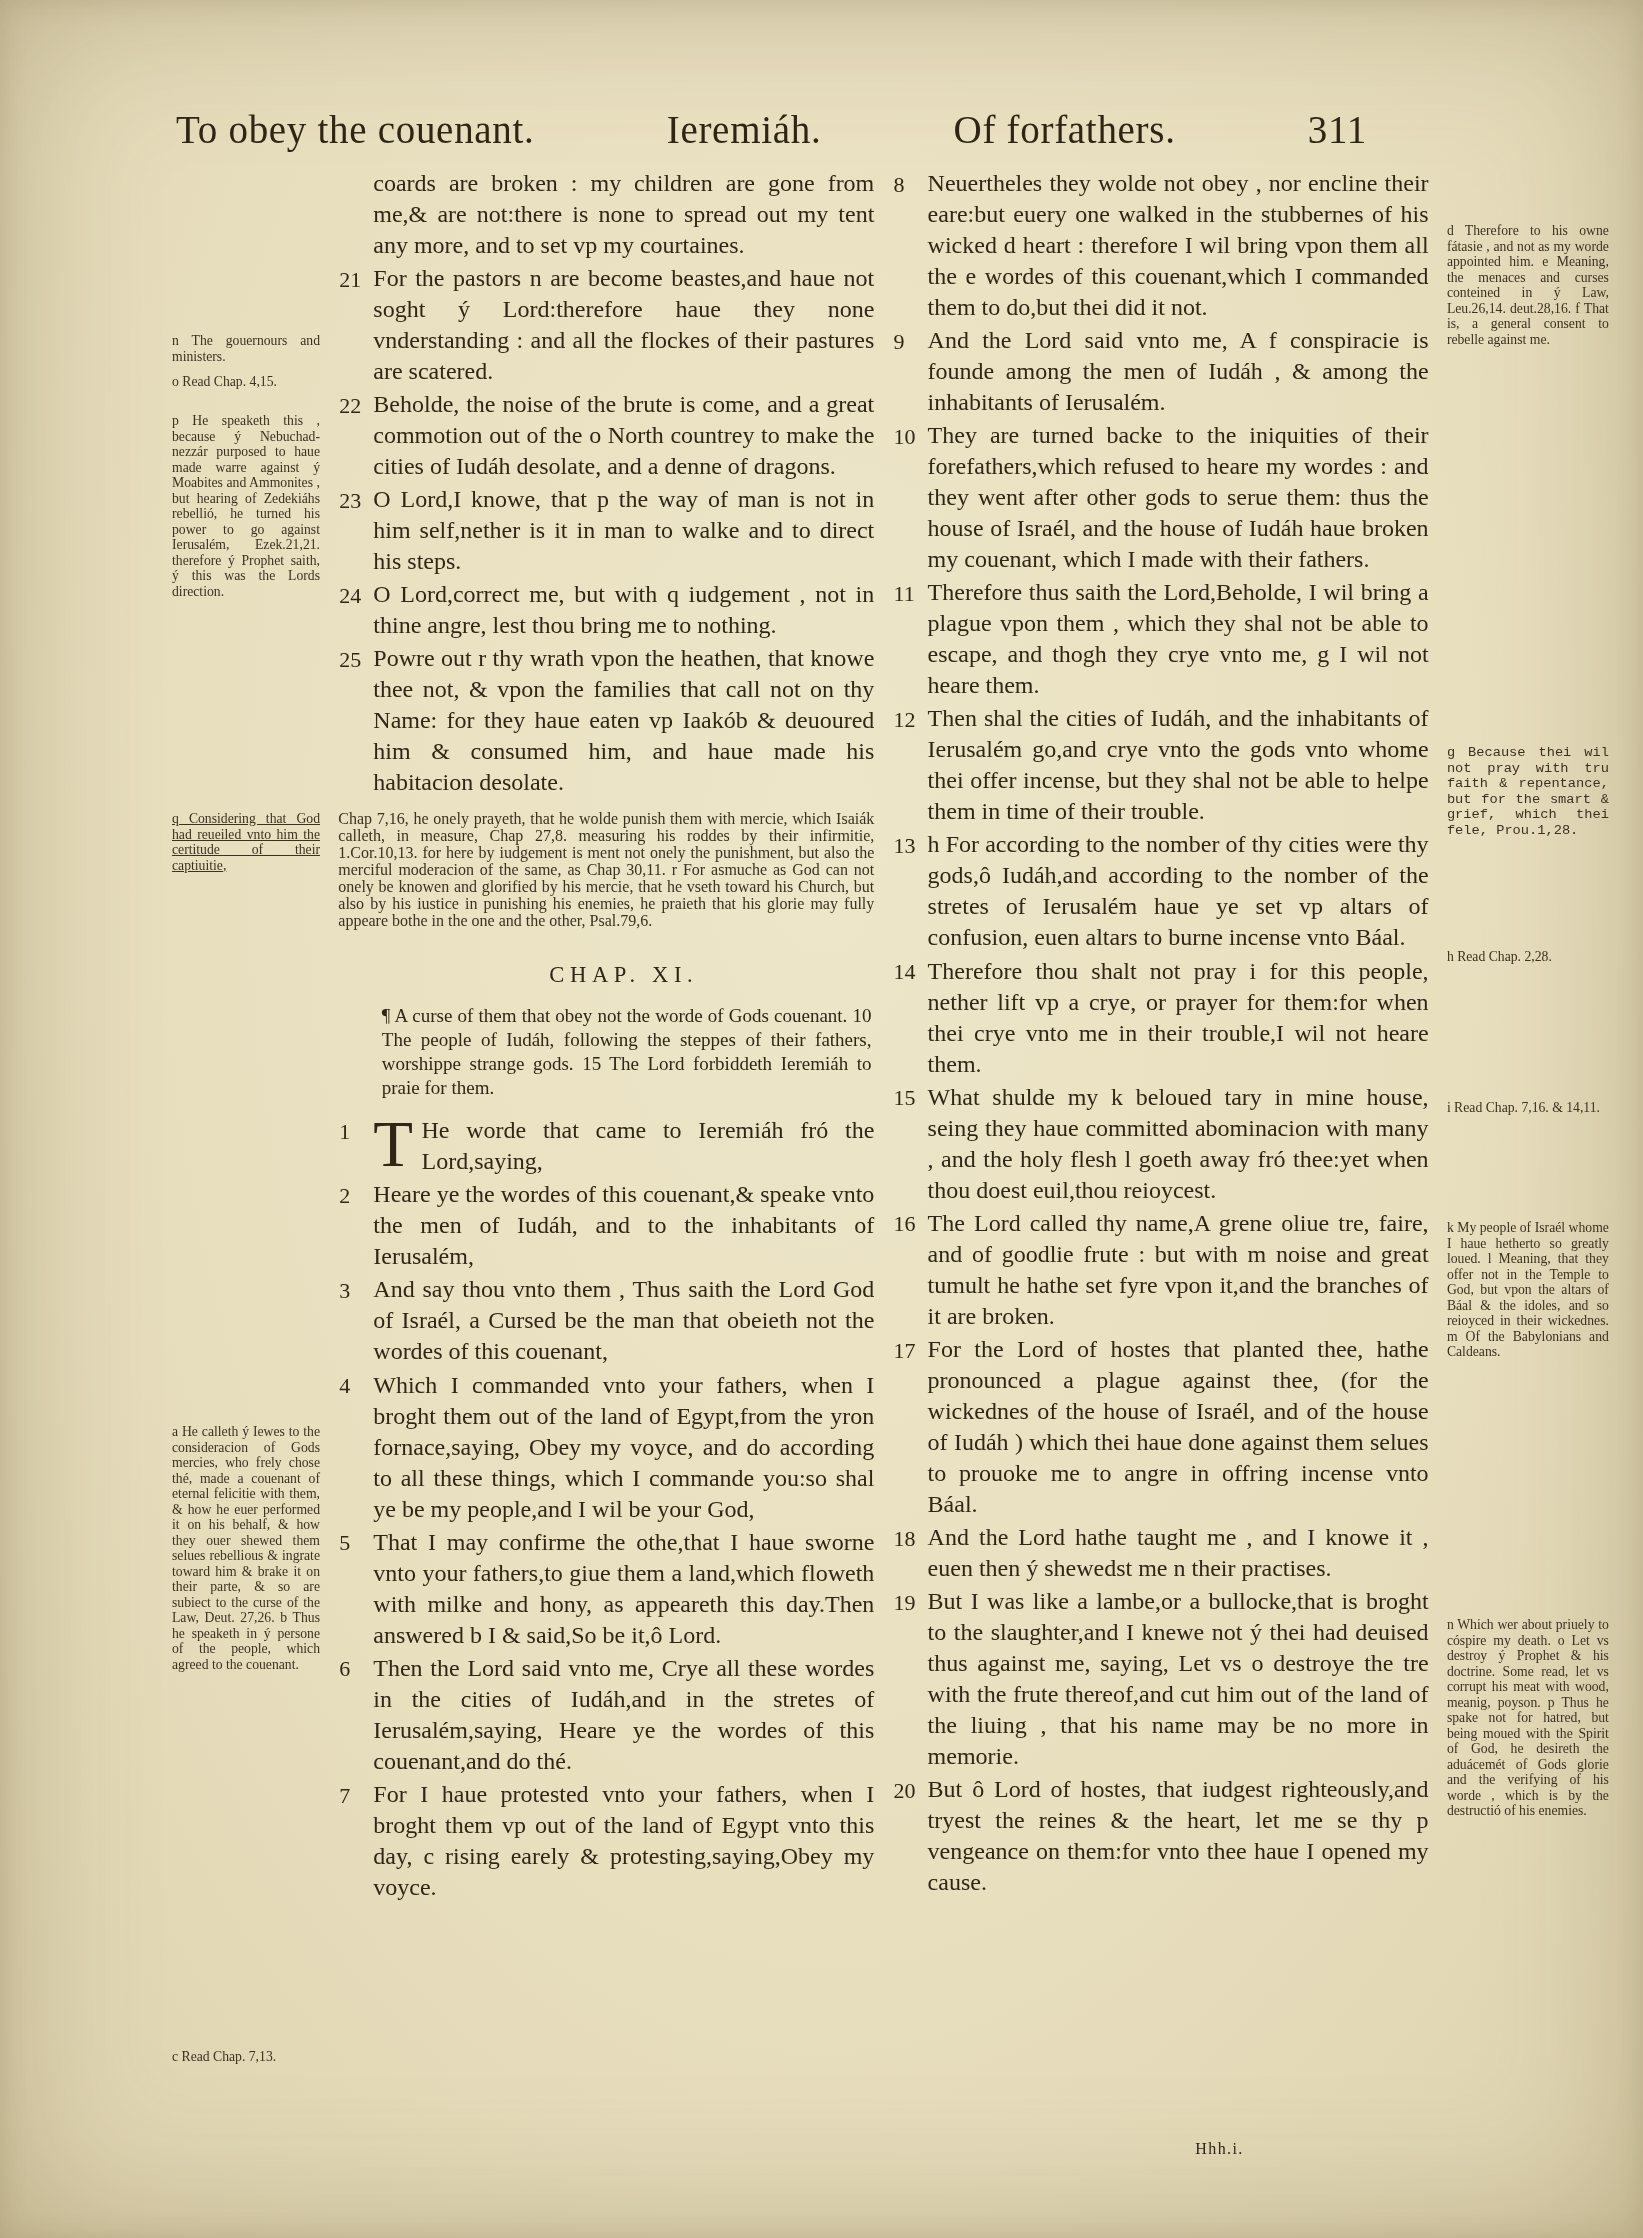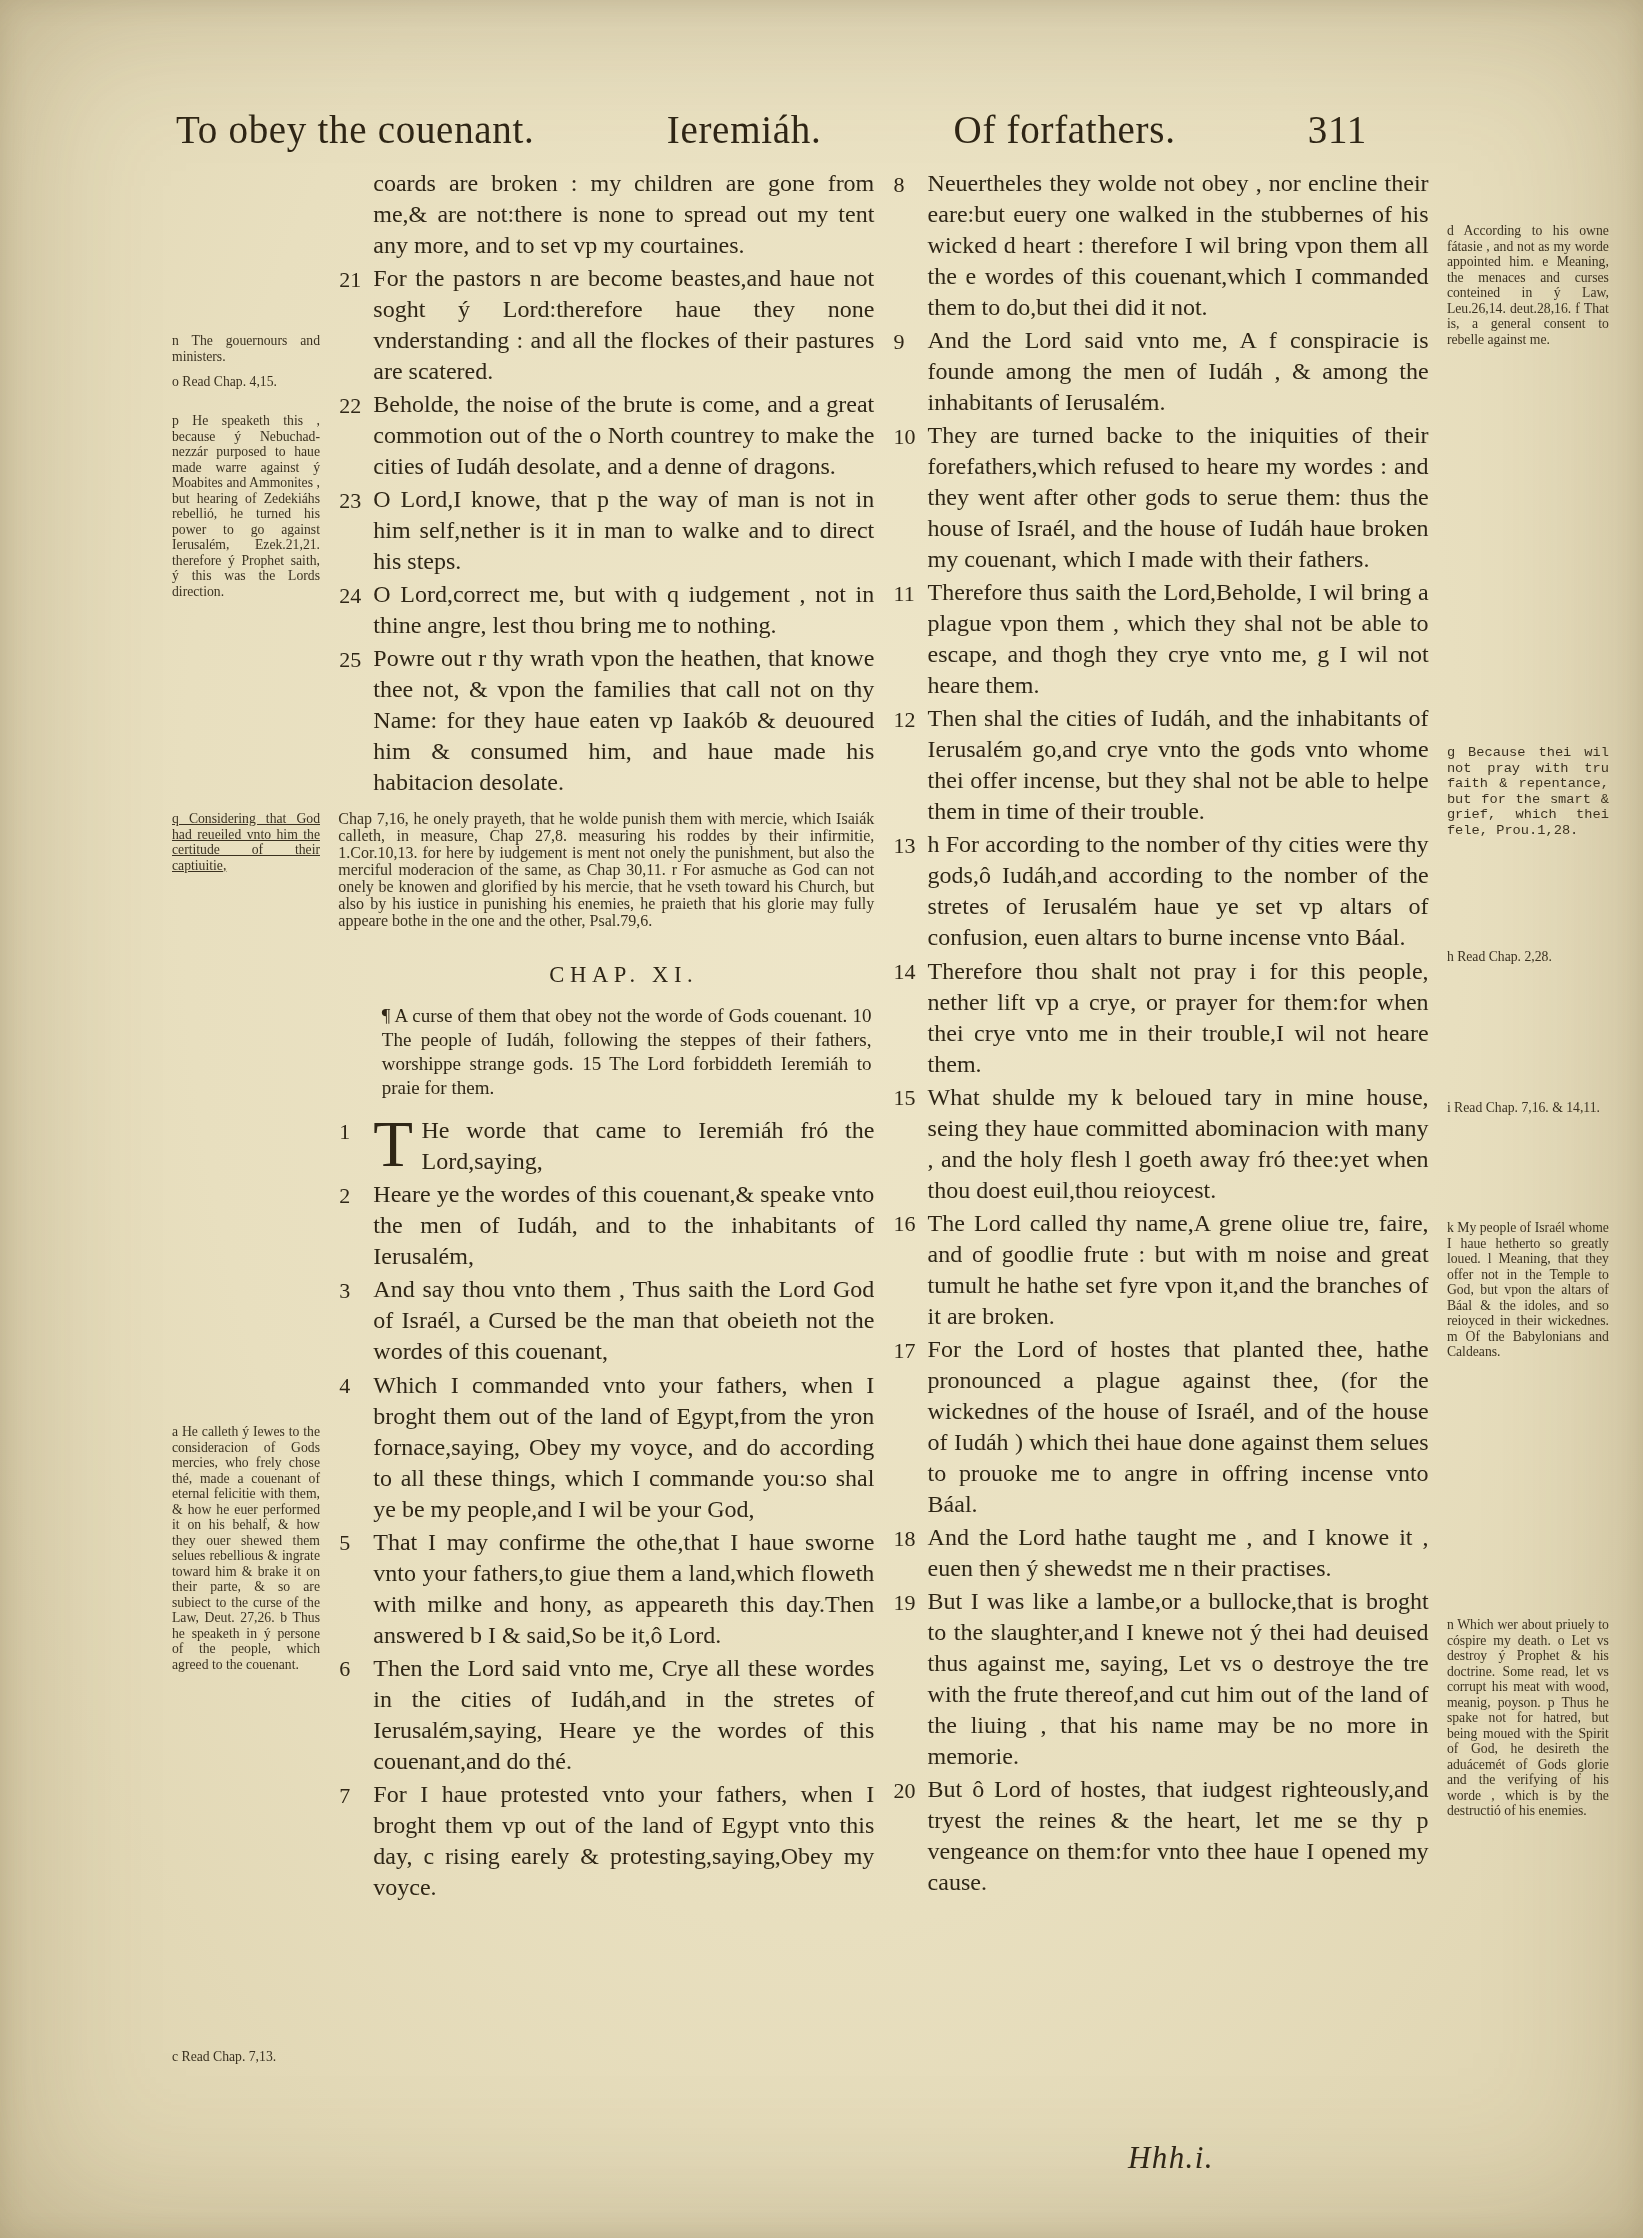--- a/index.html
+++ b/index.html
@@ -68,21 +68,21 @@
     margin:0 2.8px 15.5px 8.5px;
     text-align:justify;
   }
   .dropcap{
     float:left;
     font-size:65px;line-height:54px;
     padding:1.4px 8.5px 0 0;
   }
   .signature{
     position:absolute;left:1128px;top:2140px;width:183px;
-    font-size:31px;letter-spacing:1.4px;font-style:italic;
+    font-size:16px;letter-spacing:1.4px;text-align:center;
   }
 </style>
 </head>
 <body>
 
 <div class="page">
 
   <div class="header">
     <span>To obey the couenant.</span>
     <span>Ieremiáh.</span>
@@ -126,21 +126,21 @@
         <div class="verse"><span class="vnum">13</span><span>h For according to the nomber of thy cities were thy gods,ô Iudáh,and according to the nomber of the stretes of Ierusalém haue ye set vp altars of confusion, euen altars to burne incense vnto Báal.</span></div>
         <div class="verse"><span class="vnum">14</span><span>Therefore thou shalt not pray i for this people, nether lift vp a crye, or prayer for them:for when thei crye vnto me in their trouble,I wil not heare them.</span></div>
         <div class="verse"><span class="vnum">15</span><span>What shulde my k beloued tary in mine house, seing they haue committed abominacion with many , and the holy flesh l goeth away fró thee:yet when thou doest euil,thou reioycest.</span></div>
         <div class="verse"><span class="vnum">16</span><span>The Lord called thy name,A grene oliue tre, faire, and of goodlie frute : but with m noise and great tumult he hathe set fyre vpon it,and the branches of it are broken.</span></div>
         <div class="verse"><span class="vnum">17</span><span>For the Lord of hostes that planted thee, hathe pronounced a plague against thee, (for the wickednes of the house of Israél, and of the house of Iudáh ) which thei haue done against them selues to prouoke me to angre in offring incense vnto Báal.</span></div>
         <div class="verse"><span class="vnum">18</span><span>And the Lord hathe taught me , and I knowe it , euen then ý shewedst me n their practises.</span></div>
         <div class="verse"><span class="vnum">19</span><span>But I was like a lambe,or a bullocke,that is broght to the slaughter,and I knewe not ý thei had deuised thus against me, saying, Let vs o destroye the tre with the frute thereof,and cut him out of the land of the liuing , that his name may be no more in memorie.</span></div>
         <div class="verse"><span class="vnum">20</span><span>But ô Lord of hostes, that iudgest righteously,and tryest the reines &amp; the heart, let me se thy p vengeance on them:for vnto thee haue I opened my cause.</span></div>
       </div>
     <div class="margin-notes" id="right-notes">
-        <div class="margin-note" style="top: 55px;">d According to his owne fátasie , and not as my worde appointed him.  e Meaning, the menaces and curses conteined in ý Law, Leu.26,14. deut.28,16.  f That is, a general consent to rebelle against me.</div>
+        <div class="margin-note" style="top: 55px;">d Therefore to his owne fátasie , and not as my worde appointed him.  e Meaning, the menaces and curses conteined in ý Law, Leu.26,14. deut.28,16.  f That is, a general consent to rebelle against me.</div>
         <div class="margin-note" style="top: 577px; font-family: Liberation Mono, monospace;">g Because thei wil not pray with tru faith &amp; repentance, but for the smart &amp; grief, which thei fele, Prou.1,28.</div>
         <div class="margin-note" style="top: 781px;">h Read Chap. 2,28.</div>
         <div class="margin-note" style="top: 932px;">i Read Chap. 7,16. &amp; 14,11.</div>
         <div class="margin-note" style="top: 1052px;">k My people of Israél whome I haue hetherto so greatly loued.  l Meaning, that they offer not in the Temple to God, but vpon the altars of Báal &amp; the idoles, and so reioyced in their wickednes.  m Of the Babylonians and Caldeans.</div>
         <div class="margin-note" style="top: 1449px;">n Which wer about priuely to cóspire my death.  o Let vs destroy ý Prophet &amp; his doctrine. Some read, let vs corrupt his meat with wood, meanig, poyson.  p Thus he spake not for hatred, but being moued with the Spirit of God, he desireth the aduácemét of Gods glorie and the verifying of his worde , which is by the destructió of his enemies.</div>
       </div>
   </div>
 
   <div class="signature">Hhh.i.</div>
 

